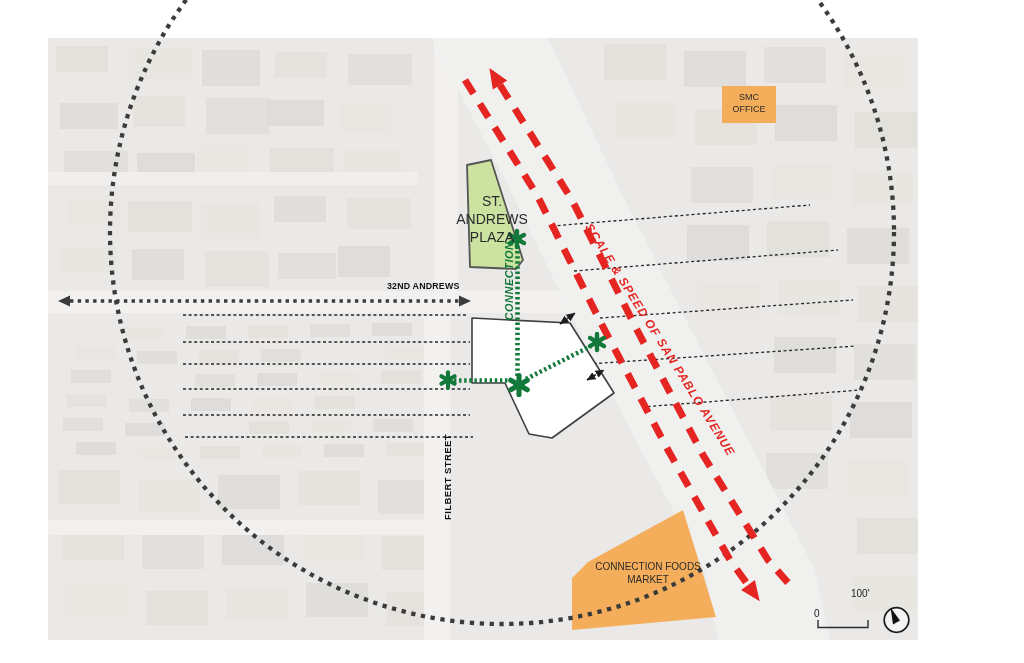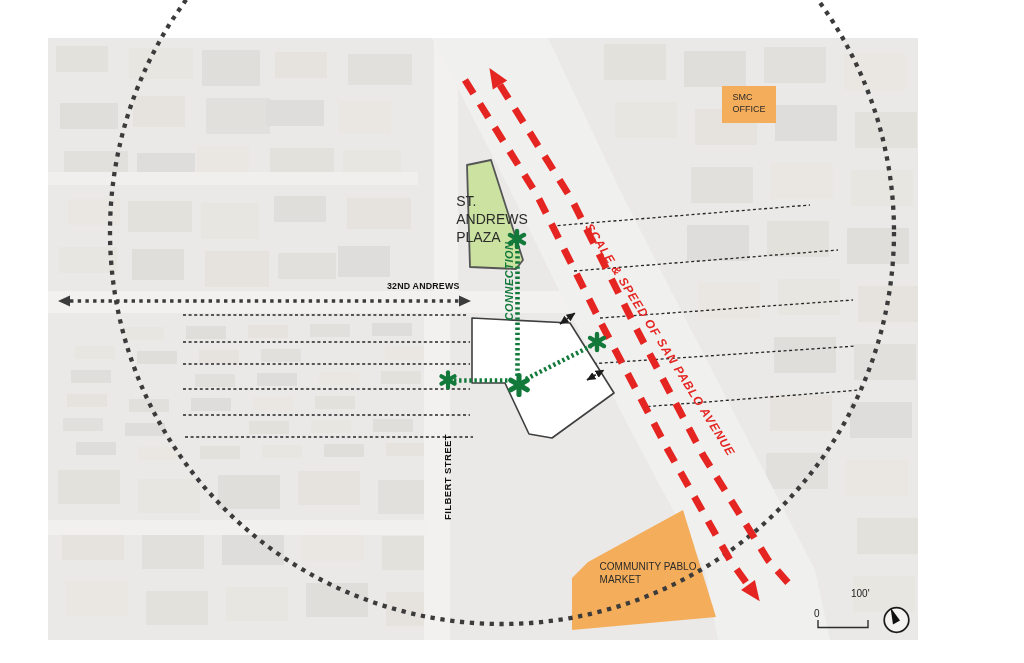--- a/index.html
+++ b/index.html
@@ -1,20 +1,20 @@
 <!DOCTYPE html>
 <html><head>
 <meta charset="utf-8">
 <style>
   html,body{margin:0;padding:0;background:#ffffff;}
   #canvas{position:relative;width:1024px;height:663px;background:#ffffff;overflow:hidden;
           font-family:"Liberation Sans",sans-serif;}
   #overlay{position:absolute;left:0;top:0;}
   .lbl{position:absolute;white-space:pre-line;color:#1a1a1a;}
-  .ctr{transform:translate(-50%,-50%);}
+  .ctr{transform:translate(-50%,-50%);text-align:center;}
   #lbl-neigh{left:131px;top:283px;font-style:italic;font-weight:bold;font-size:11.5px;letter-spacing:.3px;color:#111;white-space:nowrap;}
   #lbl-32nd{left:387px;top:281px;font-weight:bold;font-size:8.8px;letter-spacing:.2px;color:#111;white-space:nowrap;}
   #lbl-sanpablo{left:594px;top:221px;transform-origin:0 0;transform:rotate(58deg);
                 font-style:italic;font-weight:bold;font-size:12px;letter-spacing:.9px;color:#e52521;white-space:nowrap;}
   #lbl-connection{left:509px;top:281px;transform:translate(-50%,-50%) rotate(-90deg);
                   font-style:italic;font-weight:bold;font-size:11px;letter-spacing:.5px;color:#12793a;white-space:nowrap;}
   #lbl-filbert{left:447px;top:477px;transform:translate(-50%,-50%) rotate(-90deg);
                font-weight:bold;font-size:9.5px;letter-spacing:.4px;color:#111;white-space:nowrap;}
   #lbl-plaza{left:492px;top:219px;font-size:14px;line-height:1.3;color:#2b2b2b;}
   #lbl-smc{left:749px;top:104px;font-size:9px;line-height:1.3;color:#2b2b2b;}
@@ -209,17 +209,17 @@
 
   <div class="lbl" id="lbl-32nd">32ND ANDREWS</div>
   <div class="lbl" id="lbl-sanpablo">SCALE &amp; SPEED OF SAN PABLO AVENUE</div>
   <div class="lbl" id="lbl-connection">CONNECTION</div>
   <div class="lbl" id="lbl-filbert">FILBERT STREET</div>
   <div class="lbl ctr" id="lbl-plaza">ST.
 ANDREWS
 PLAZA</div>
   <div class="lbl ctr" id="lbl-smc">SMC
 OFFICE</div>
-  <div class="lbl ctr" id="lbl-cfm">COMMUNITY PABLO
+  <div class="lbl ctr" id="lbl-cfm">CONNECTION FOODS
 MARKET</div>
   <div class="lbl" id="lbl-s0">0</div>
   <div class="lbl" id="lbl-s100">100'</div>
 </div>
 
 </body></html>

